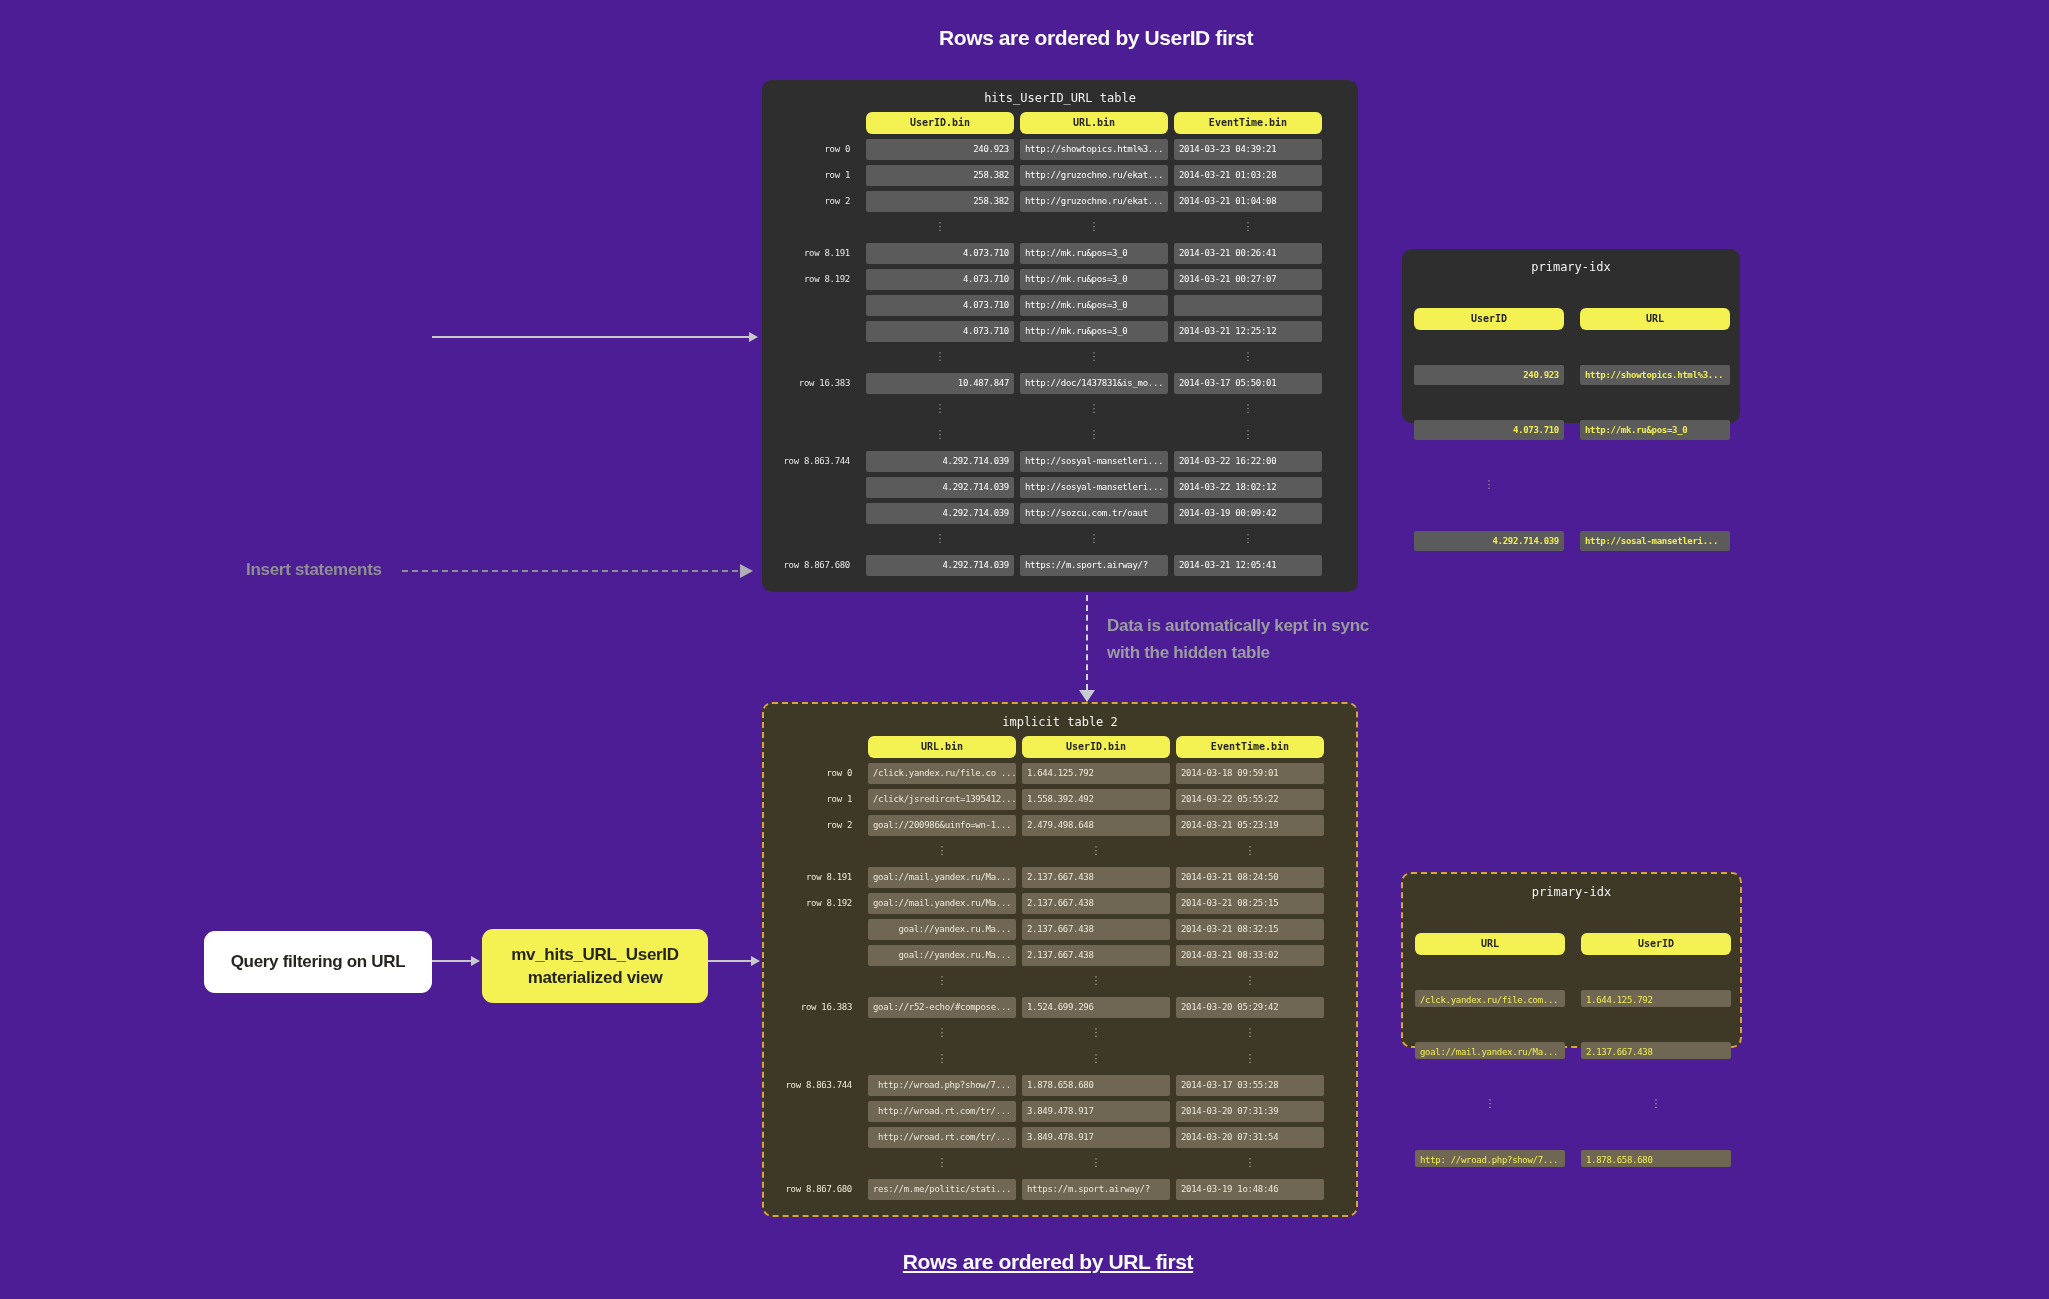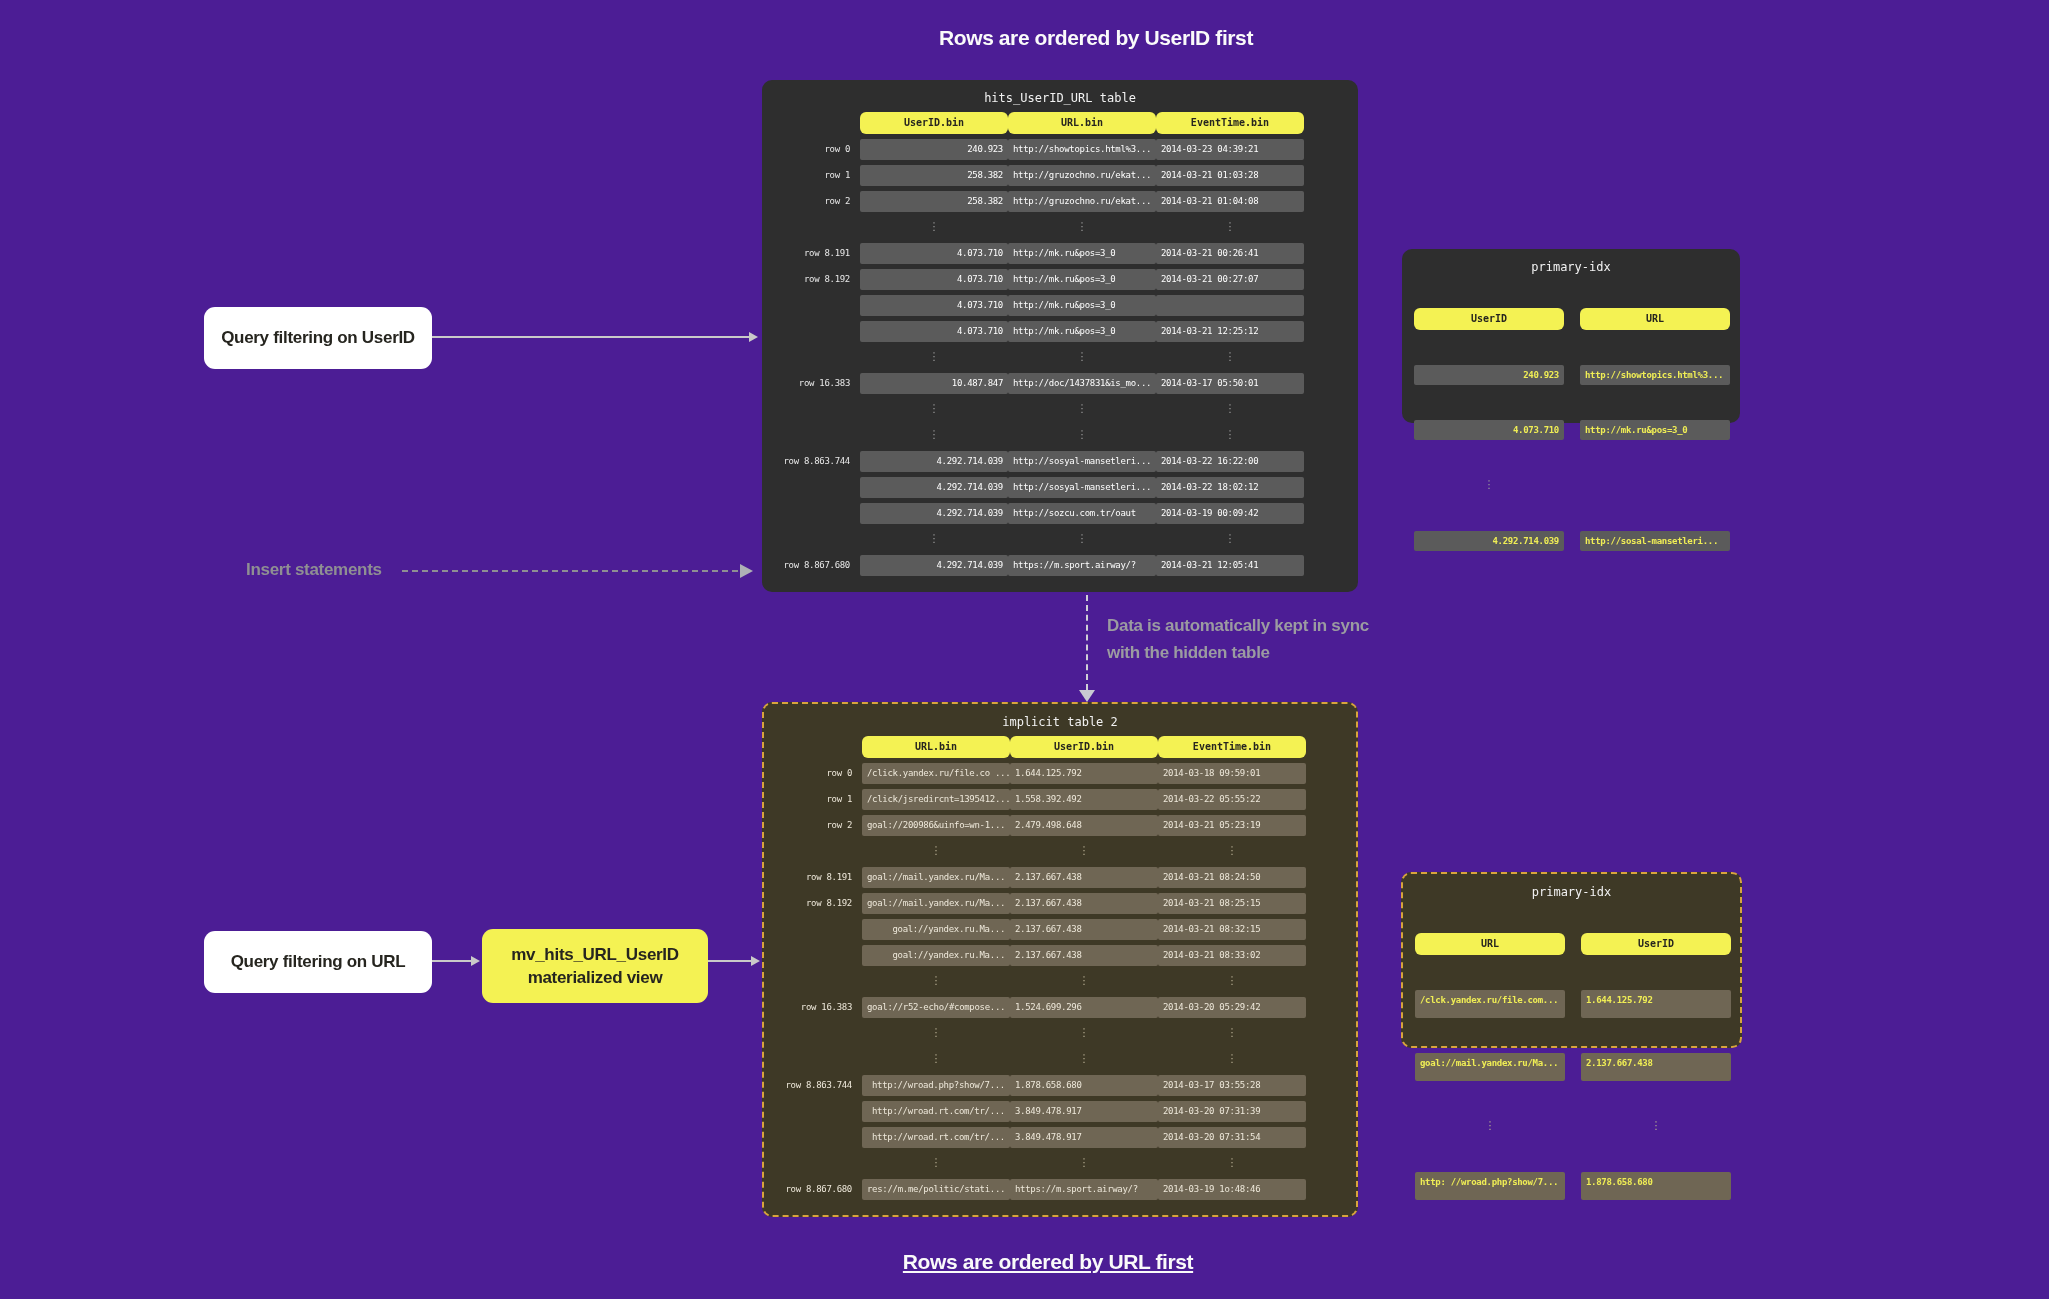--- a/index.html
+++ b/index.html
@@ -46,49 +46,48 @@
   .panel-implicit{left:762px;top:702px;width:596px;height:515px;}
   .panel-idx-top{left:1402px;top:249px;width:338px;height:174px;}
   .panel-idx-bottom{left:1401px;top:872px;width:341px;height:176px;}
 
   .ptitle{font-family:"DejaVu Sans Mono", monospace;font-size:12px;color:#f2f2f2;
           text-align:center;padding-top:11px;}
 
   .tbl{display:flex;flex-direction:column;gap:5px;padding:7px 0 0 8px;}
   .panel-idx-top .tbl,.panel-idx-bottom .tbl{gap:7px;padding:6px 0 0 12px;}
 
-  .trow{display:grid;grid-template-columns:90px 148px 148px 148px;}
+  .trow{display:grid;grid-template-columns:90px 148px 148px 148px;column-gap:6px;}
   .panel-idx-top .trow,.panel-idx-bottom .trow{grid-template-columns:150px 150px;column-gap:16px;margin-top:28px;}
 
   .thcell{height:22px;line-height:22px;background:#f4f253;border-radius:6px;color:#26251f;
           font-family:"DejaVu Sans Mono", monospace;font-size:10px;font-weight:bold;text-align:center;}
   .tcell{height:21px;line-height:21px;background:#5b5b5b;border-radius:2px;color:#ffffff;
          font-family:"DejaVu Sans Mono", monospace;font-size:9px;letter-spacing:-0.3px;
          padding:0 5px;white-space:nowrap;overflow:hidden;}
   .tlabel{height:21px;line-height:21px;color:#e8e8e8;font-family:"DejaVu Sans Mono", monospace;
           font-size:9px;letter-spacing:-0.3px;text-align:right;padding-right:10px;}
   .tdots{height:21px;line-height:20px;text-align:center;color:#9a9a9a;
          font-family:"DejaVu Sans Mono", monospace;font-size:11px;}
   .al-left{text-align:left;} .al-right{text-align:right;}
 
   .panel-olive .tcell{background:#6f6654;color:#eee8da;}
   .panel-olive .tlabel{color:#eee8da;}
   .panel-olive .tdots{color:#b3a98f;}
   .panel-idx-top .tcell{color:#f0ee55;font-weight:bold;height:20px;line-height:20px;}
-  .panel-idx-bottom .tcell{color:#f0ee55;font-weight:bold;height:28px;line-height:20px;}
+  .panel-idx-bottom .tcell{color:#f0ee55;font-weight:normal;height:17px;line-height:20px;}
 </style>
 </head>
 <body>
 
 <div id="board">
 
   <div class="big-title title-top">Rows are ordered by UserID first</div>
   <div class="big-title title-bottom">Rows are ordered by URL first</div>
 
-  <div class="white-box box-query-userid">Query filtering on UserID</div>
   <div class="h-line" style="left:432px;top:336px;width:318px;"></div>
   <div class="head-right" style="left:749px;top:332px;"></div>
 
   <div class="gray-label label-insert">Insert statements</div>
   <div class="h-line-dashed" style="left:402px;top:570px;width:336px;"></div>
   <div class="head-right-big" style="left:740px;top:564px;"></div>
 
   <div class="v-line-dashed" style="left:1086px;top:595px;height:95px;"></div>
   <div class="head-down" style="left:1079px;top:690px;"></div>
   <div class="gray-label label-sync">

